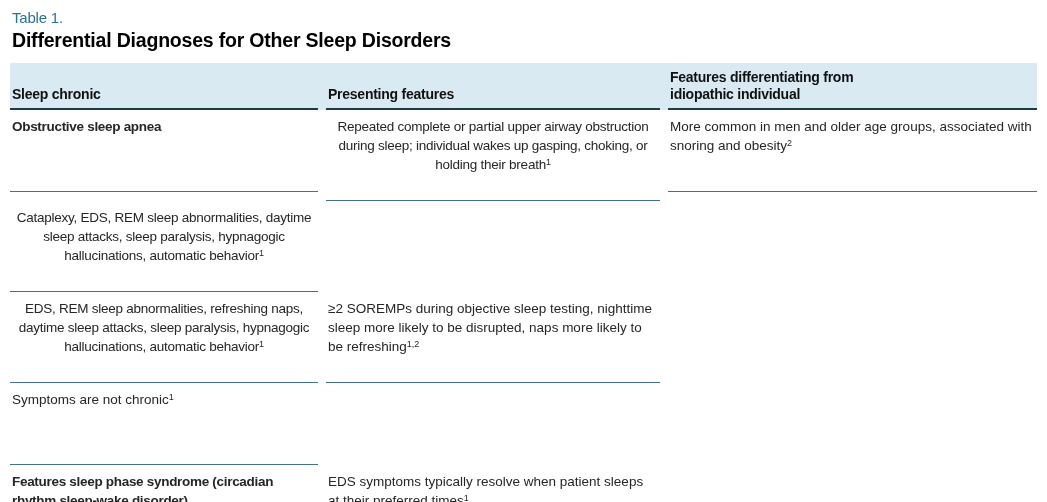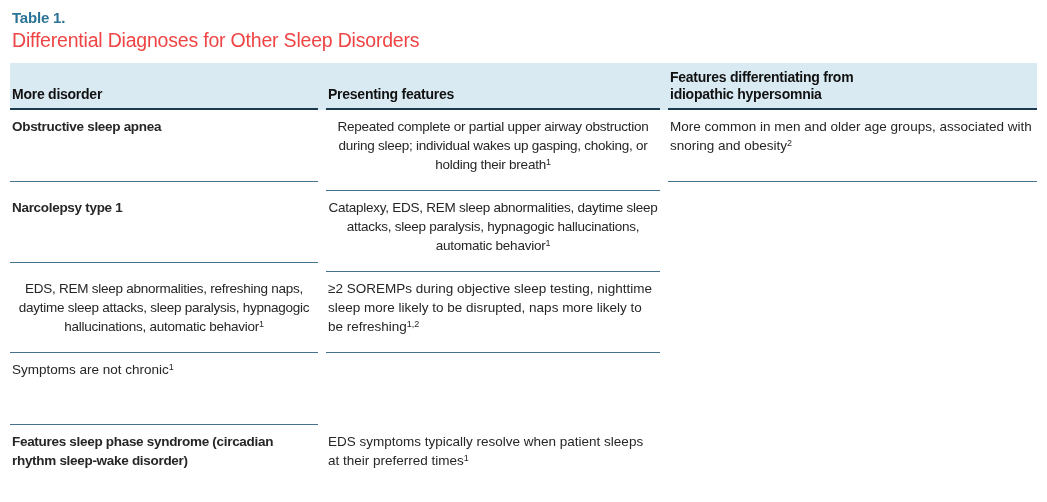--- a/index.html
+++ b/index.html
@@ -12,29 +12,29 @@
     height: 502px;
     overflow: hidden;
     font-family: "Liberation Sans", sans-serif;
     color: #2a2a2a;
   }
   .page {
     padding: 9px 10px 0 10px;
   }
   .eyebrow {
     font-size: 15px;
-    font-weight: 700;
+    font-weight: 400;
     color: #2b7396;
     letter-spacing: -0.2px;
     margin: 0 0 3px 2px;
   }
   .title {
     font-size: 19.5px;
-    font-weight: 400;
-    color: #ef4444;
+    font-weight: 700;
+    color: #000000;
     letter-spacing: -0.2px;
     margin: 0 0 11px 2px;
   }
   .grid-row {
     display: grid;
     grid-template-columns: 308px 334px 1fr;
     column-gap: 8px;
     align-items: start;
   }
   .thead {
@@ -51,21 +51,21 @@
     letter-spacing: -0.25px;
     line-height: 16.5px;
     white-space: pre-line;
     align-self: stretch;
     display: flex;
     align-items: flex-end;
   }
   .thead > div > span { display: block; }
   .tbody-row > div {
     border-bottom: 1.8px solid #44718e;
-    padding: 7px 2px 16px 2px;
+    padding: 7px 2px 26px 2px;
     font-size: 13.5px;
     line-height: 19px;
     color: #262626;
     min-height: 48px;
   }
   .tbody-row.last > div {
     border-bottom: none;
   }
   .cell-disorder {
     font-weight: 700;
@@ -88,34 +88,33 @@
 </style>
 </head>
 <body>
 
 <div class="page">
 
   <div class="eyebrow">Table 1.</div>
   <div class="title">Differential Diagnoses for Other Sleep Disorders</div>
 
   <div class="grid-row thead">
-    <div><span>More disorder</span></div>
+    <div><span>Sleep chronic</span></div>
     <div><span>Presenting features</span></div>
     <div><span>Features differentiating from
-idiopathic hypersomnia</span></div>
+idiopathic individual</span></div>
   </div>
 
   <div class="grid-row tbody-row">
     <div class="cell-disorder">Obstructive sleep apnea</div>
     <div class="cell-presenting">Repeated complete or partial upper airway obstruction during sleep; individual wakes up gasping, choking, or holding their breath<sup>1</sup></div>
     <div class="cell-differentiating">More common in men and older age groups, associated with snoring and obesity<sup>2</sup></div>
   </div>
 
   <div class="grid-row tbody-row">
-    <div class="cell-disorder">Narcolepsy type 1</div>
     <div class="cell-presenting">Cataplexy, EDS, REM sleep abnormalities, daytime sleep attacks, sleep paralysis, hypnagogic hallucinations, automatic behavior<sup>1</sup></div>
   </div>
 
   <div class="grid-row tbody-row">
     <div class="cell-presenting">EDS, REM sleep abnormalities, refreshing naps, daytime sleep attacks, sleep paralysis, hypnagogic hallucinations, automatic behavior<sup>1</sup></div>
     <div class="cell-differentiating">≥2 SOREMPs during objective sleep testing, nighttime sleep more likely to be disrupted, naps more likely to be refreshing<sup>1,2</sup></div>
   </div>
 
   <div class="grid-row tbody-row">
     <div class="cell-differentiating">Symptoms are not chronic<sup>1</sup></div>

